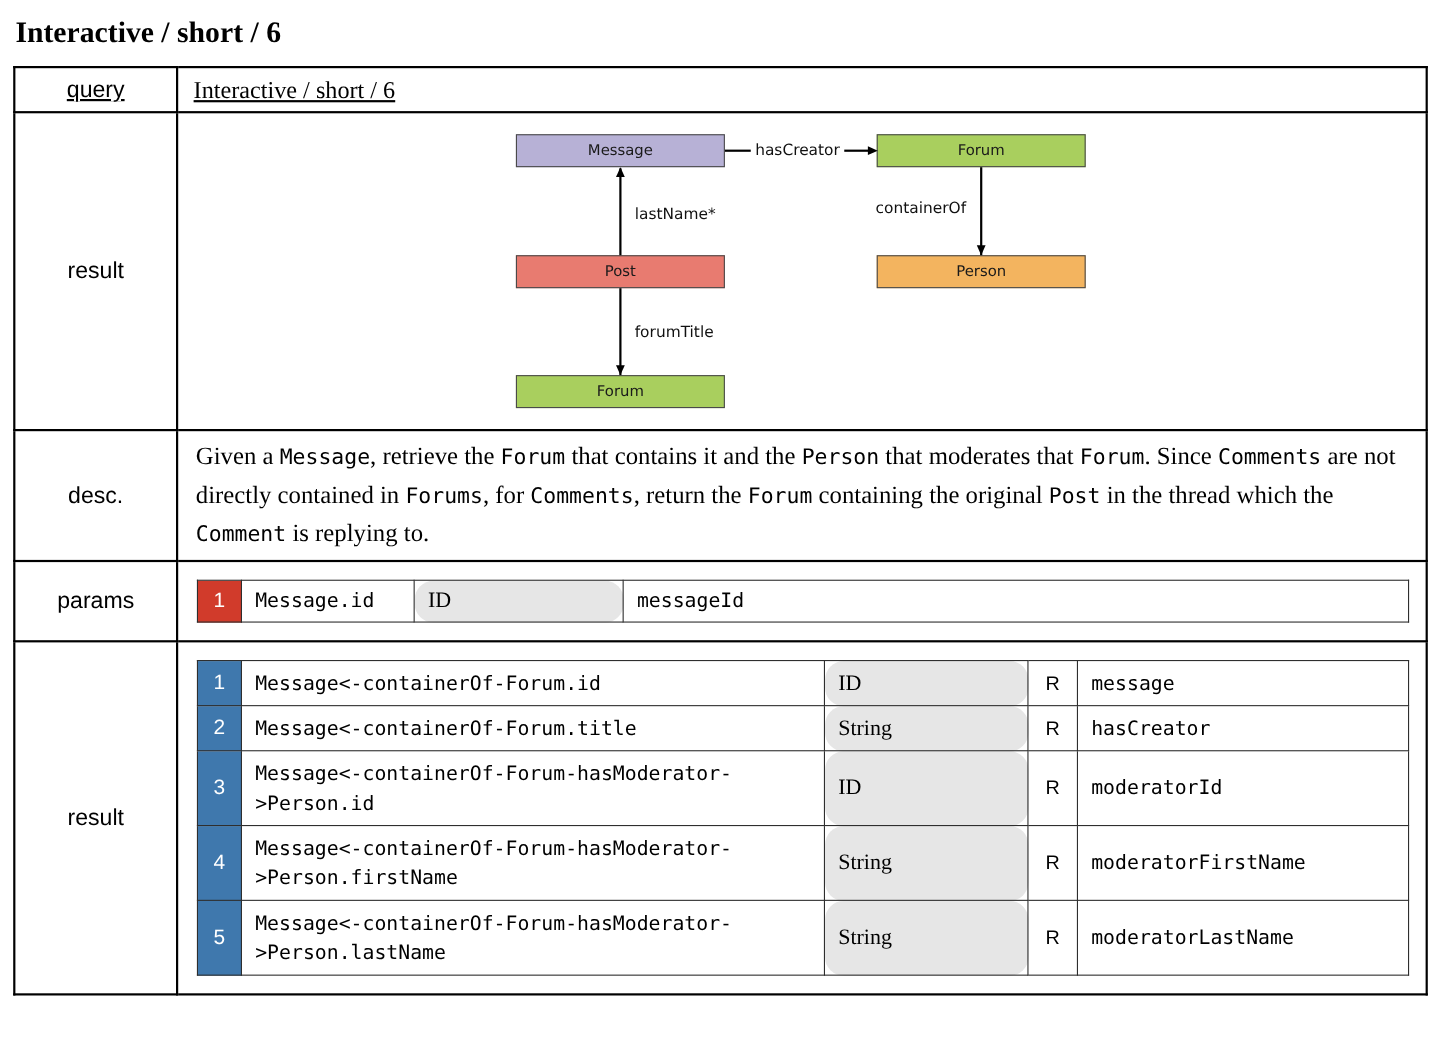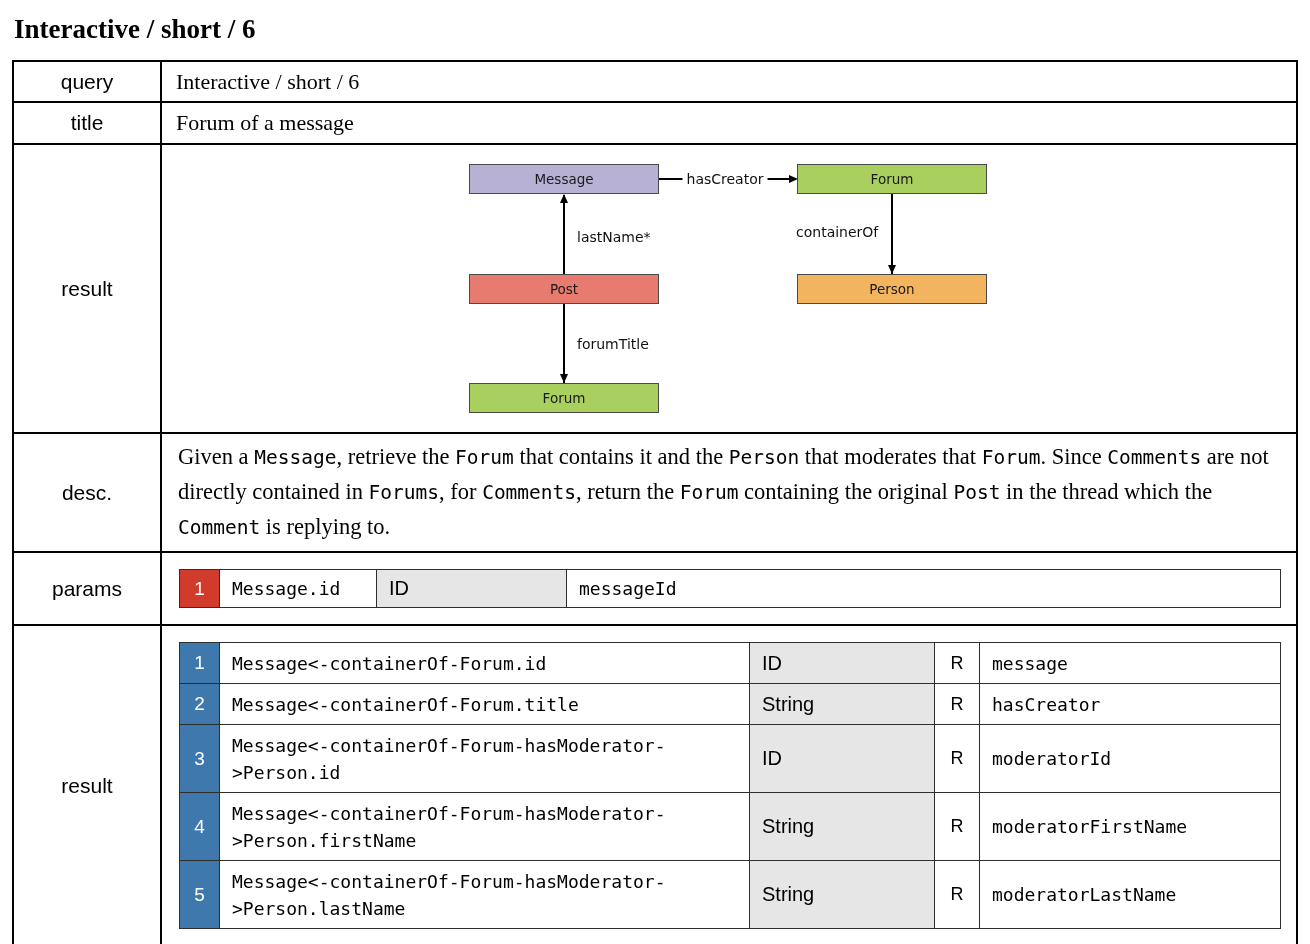--- a/index.html
+++ b/index.html
@@ -16,21 +16,21 @@
     font-size: 27px; font-weight: 700;
   }
   table.spec { border-collapse: collapse; width: 1286px; table-layout: fixed; }
   table.spec > tbody > tr > td { border: 2px solid #000; vertical-align: middle; }
   td.lbl {
     text-align: center;
     font-family: "Liberation Sans", sans-serif;
     font-size: 21px;
   }
   td.val { font-family: "Liberation Serif", serif; font-size: 22px; padding: 5px 14px; }
-  tr.r-query > td { height: 41px; }
+  tr.r-query > td { height: 41px; text-decoration: underline; }
   tr.r-title > td { height: 42px; }
 
   
   td.pattern-cell { height: 287px; padding: 0; }
   .diagram { position: relative; width: 100%; height: 287px; font-family: "DejaVu Sans", sans-serif; }
   .node {
     position: absolute; width: 190px; height: 30px;
     border: 1px solid var(--node-border, #4a4a4a);
     display: flex; align-items: center; justify-content: center;
     font-size: 13.5px; color: #1a1a1a;
@@ -63,44 +63,40 @@
   
   td.desc-cell { padding: 6px 16px; font-size: 22.5px; line-height: 34px; }
   .mono { font-family: "DejaVu Sans Mono", monospace; font-size: 19.5px; }
 
   
   td.inner-cell { padding: 16px 17px; }
   table.inner { border-collapse: collapse; width: 1102px; table-layout: fixed; }
   table.inner td { border: 1.5px solid #2e2e2e; vertical-align: middle; }
   td.num { text-align: center; color: #fff; font-family: "Liberation Sans", sans-serif; font-size: 19px; }
   td.code { font-family: "DejaVu Sans Mono", monospace; font-size: 18px; padding: 5px 12px; line-height: 27px; }
-  td.typ { background: var(--type-bg, #e6e6e6); font-family: Liberation Sans, sans-serif; font-size: 20px; padding: 5px 12px; }
+  td.typ { background: var(--type-bg, #e6e6e6); font-family: Liberation Serif, serif; font-size: 20px; padding: 5px 12px; border-radius: 17px; }
   td.flag { text-align: center; font-family: "Liberation Sans", sans-serif; font-size: 18px; }
   table.params-tbl tr { height: 36px; }
   table.result-tbl tr.single { height: 41px; }
   table.result-tbl tr.double { height: 68px; }
 </style>
 </head>
 <body>
 
 <h1 class="page-title">Interactive / short / 6</h1>
 
 <table class="spec">
   <colgroup>
       <col style="width:148px">
       <col>
     </colgroup>
   <tbody>
     <tr class="r-query">
       <td class="lbl">query</td>
       <td class="val">Interactive / short / 6</td>
-    </tr>
-    <tr class="r-title">
-      <td class="lbl">title</td>
-      <td class="val">Forum of a message</td>
     </tr>
     <tr>
       <td class="lbl">result</td>
       <td class="pattern-cell">
         <div class="diagram">
 
           <div class="node" id="node-message" style="background: rgb(183, 177, 214);">Message</div>
           <div class="node" id="node-forum-top" style="background: rgb(169, 207, 94);">Forum</div>
           <div class="node" id="node-post" style="background: rgb(232, 123, 112);">Post</div>
           <div class="node" id="node-person" style="background: rgb(243, 180, 95);">Person</div>

